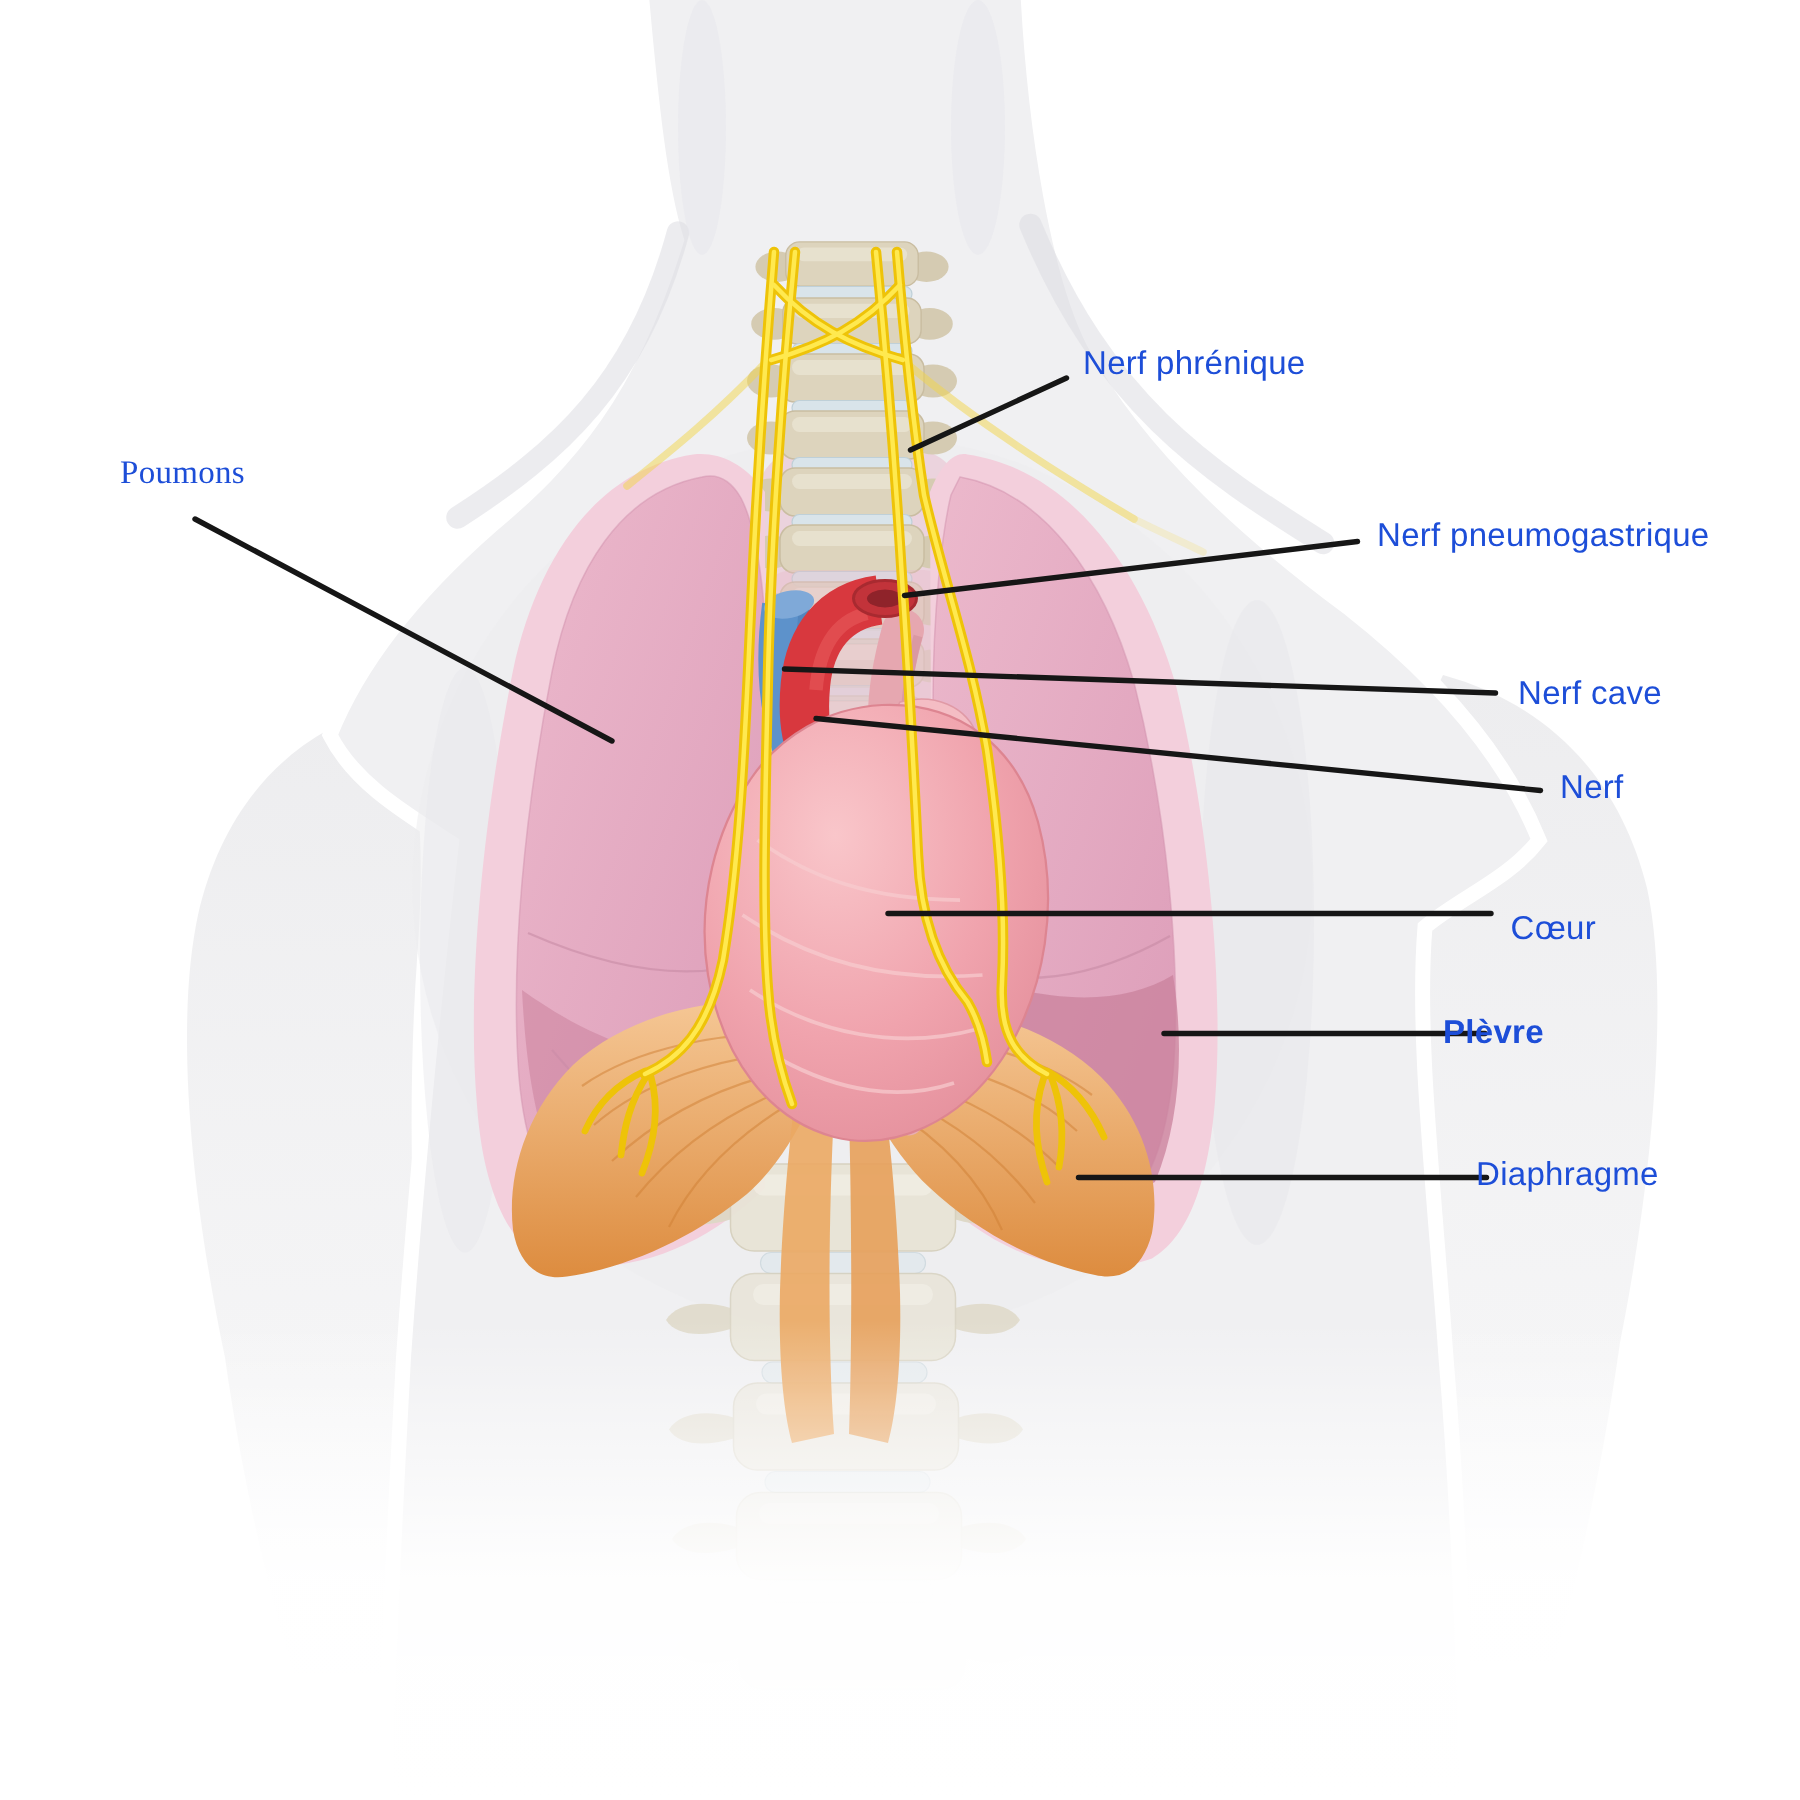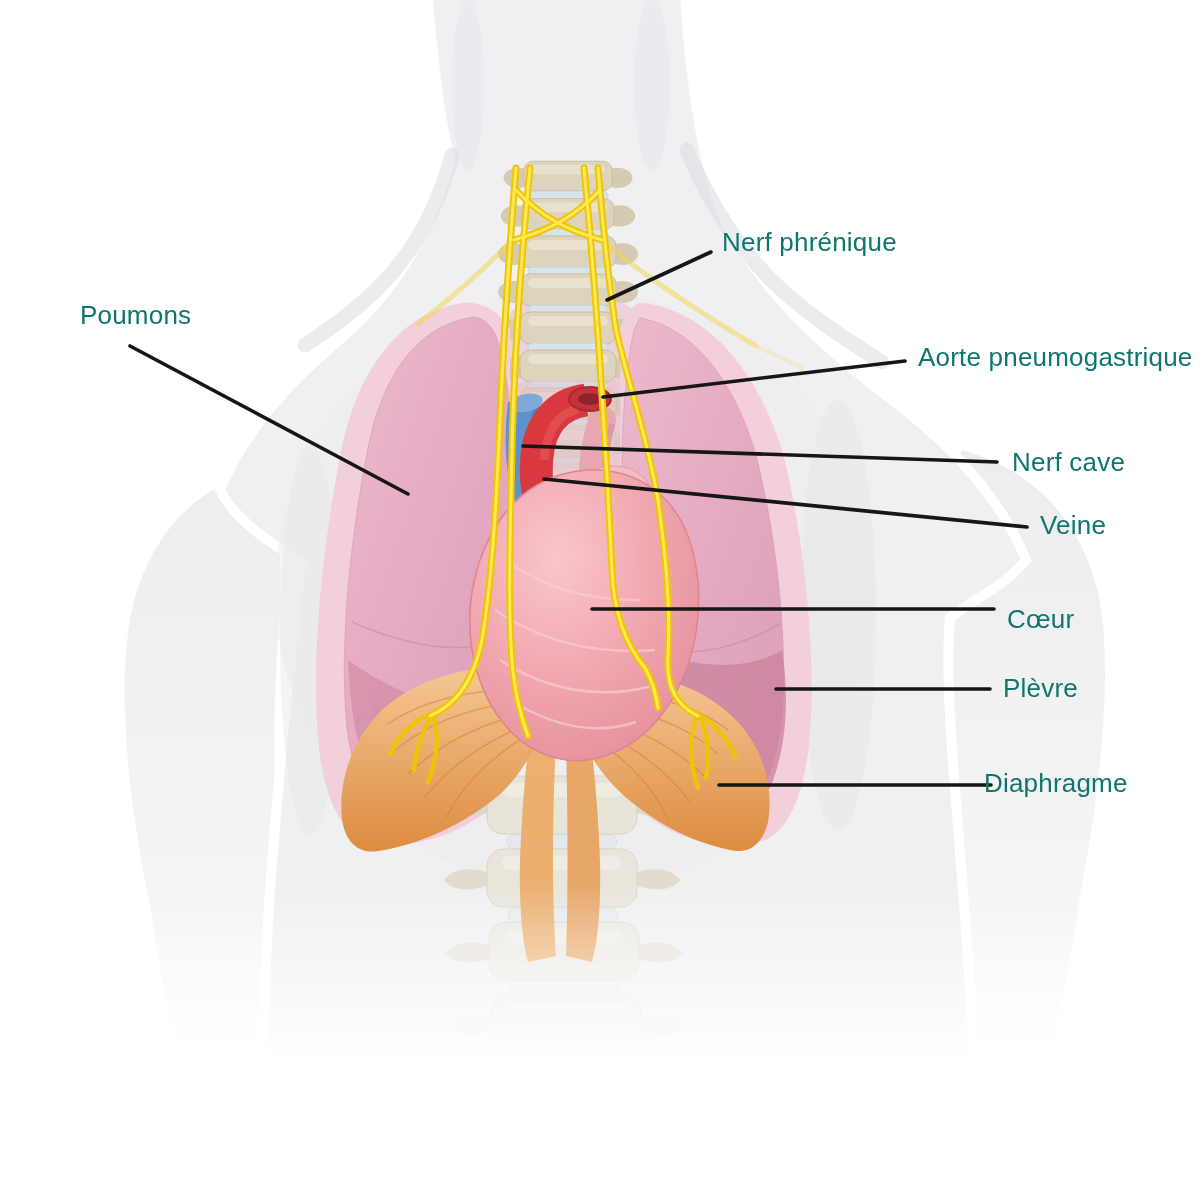--- a/index.html
+++ b/index.html
@@ -6,23 +6,23 @@
   #stage{
     position:relative;
     width:1200px;height:1200px;
     background:#ffffff;
     overflow:hidden;
     font-family:"Liberation Sans", sans-serif;
   }
   #art{position:absolute;left:0;top:0;}
   .lbl{
     position:absolute;
-    font-size:26px;
+    font-size:22px;
     line-height:24px;
-    color:#0f766e;
+    color:#1d4ed8;
     white-space:nowrap;
     letter-spacing:0.2px;
   }
 </style>
 </head>
 <body>
 
 <div id="stage">
 
 <svg id="art" width="1200" height="1200" viewBox="0 0 1200 1200">
@@ -233,21 +233,21 @@
     <path d="M 607,300 L 711,252"></path>
     <path d="M 603,397 L 905,361"></path>
     <path d="M 523,446 L 997,462"></path>
     <path d="M 544,479 L 1027,527"></path>
     <path d="M 592,609 L 994,609"></path>
     <path d="M 776,689 L 990,689"></path>
     <path d="M 719,785 L 991,785"></path>
   </g>
 </svg>
 
-  <div class="lbl" style="left:80px;top:303px;">Poumons</div>
+  <div class="lbl" style="left:80px;top:303px;font-family:Liberation Serif, serif;">Poumons</div>
   <div class="lbl" style="left:722px;top:230px;">Nerf phrénique</div>
-  <div class="lbl" style="left:918px;top:345px;">Aorte pneumogastrique</div>
+  <div class="lbl" style="left:918px;top:345px;">Nerf pneumogastrique</div>
   <div class="lbl" style="left:1012px;top:450px;">Nerf cave</div>
-  <div class="lbl" style="left:1040px;top:513px;">Veine</div>
+  <div class="lbl" style="left:1040px;top:513px;">Nerf</div>
   <div class="lbl" style="left:1007px;top:607px;">Cœur</div>
-  <div class="lbl" style="left:1003px;top:676px;">Plèvre</div>
+  <div class="lbl" style="left:962px;top:676px;font-weight:bold;">Plèvre</div>
   <div class="lbl" style="left:984px;top:771px;">Diaphragme</div>
 </div>
 
 </body></html>

